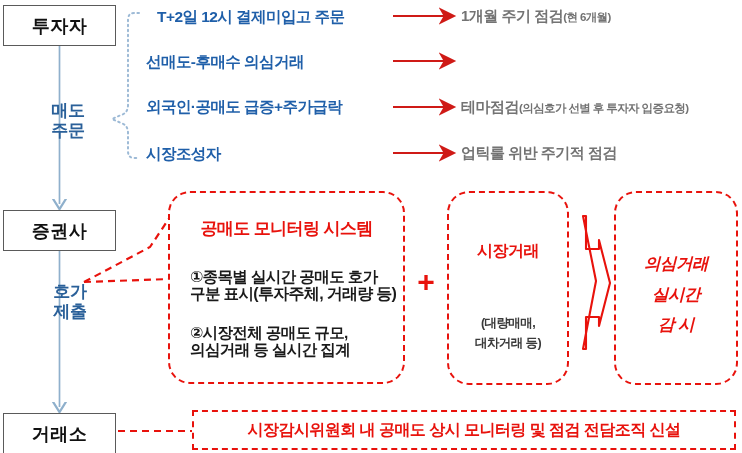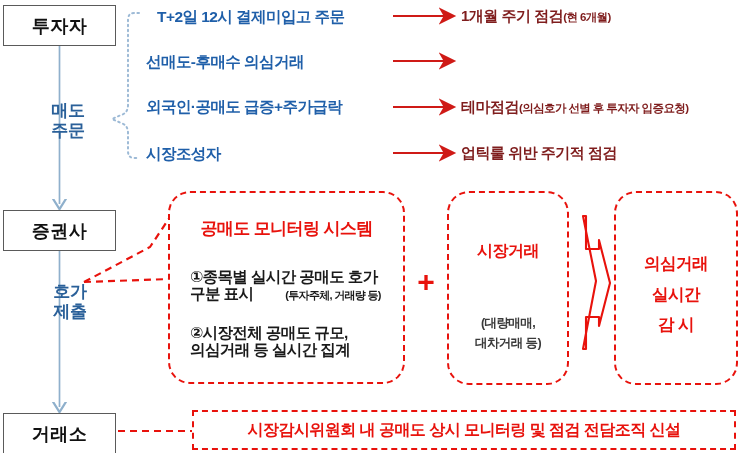--- a/index.html
+++ b/index.html
@@ -35,21 +35,21 @@
     position:absolute;color:#1f5fa9;font-weight:bold;font-size:15.5px;
     white-space:nowrap;letter-spacing:-.55px;
   }
   #item-0{left:146px;top:6px;margin-left:11px;}
   #item-1{left:146px;top:51px;}
   #item-2{left:146px;top:96px;}
   #item-3{left:146px;top:143px;}
 
   
   .red-item{
-    position:absolute;color:#7f1d1d;font-weight:bold;font-size:15px;
+    position:absolute;color:#737373;font-weight:bold;font-size:15px;
     white-space:nowrap;letter-spacing:-.5px;
   }
   .red-item .sub{font-size:11.5px;font-weight:bold;letter-spacing:-.6px;}
   #meas-0{left:461px;top:6px;}
   #meas-1{left:461px;top:51px;}
   #meas-2{left:461px;top:97px;}
   #meas-3{left:461px;top:143px;}
 
   
   .panel{
@@ -65,29 +65,29 @@
     color:#e8120c;font-weight:bold;letter-spacing:-.6px;
   }
   #panel-monitor .panel-title{top:24px;font-size:17px;}
 
   .panel-body{
     position:absolute;left:10px;right:6px;
     color:#1a1a1a;font-weight:bold;letter-spacing:-.6px;
   }
   #monitor-l1{top:75px;font-size:15.5px;line-height:1.12;text-align:left;padding-left:10px;}
   #monitor-l2{top:131px;font-size:15.5px;line-height:1.12;text-align:left;padding-left:10px;}
-  .tiny{font-size:11px;letter-spacing:-.7px;margin-left:32px;}
+  .tiny{font-size:16px;letter-spacing:-.7px;}
 
   .stack{
     position:absolute;left:0;right:0;text-align:center;
     color:#e8120c;font-weight:bold;letter-spacing:-.5px;
   }
   #collect-main{top:46px;font-size:16px;line-height:1.45;}
   #collect-sub{top:120px;font-size:12.5px;line-height:1.6;color:#3a3a3a;letter-spacing:-.6px;}
-  #watch-main{top:55px;font-size:16.5px;line-height:1.85;}
+  #watch-main{top:55px;font-size:16.5px;line-height:1.85;font-style:italic;}
 
   #plus-sign{
     position:absolute;left:414px;top:267px;width:24px;height:30px;
     color:#e8120c;font-weight:bold;font-size:30px;line-height:28px;text-align:center;
   }
 
   
   #panel-bottom{
     position:absolute;left:192px;top:409px;width:544px;height:40px;
     box-sizing:border-box;background:#ffffff;

